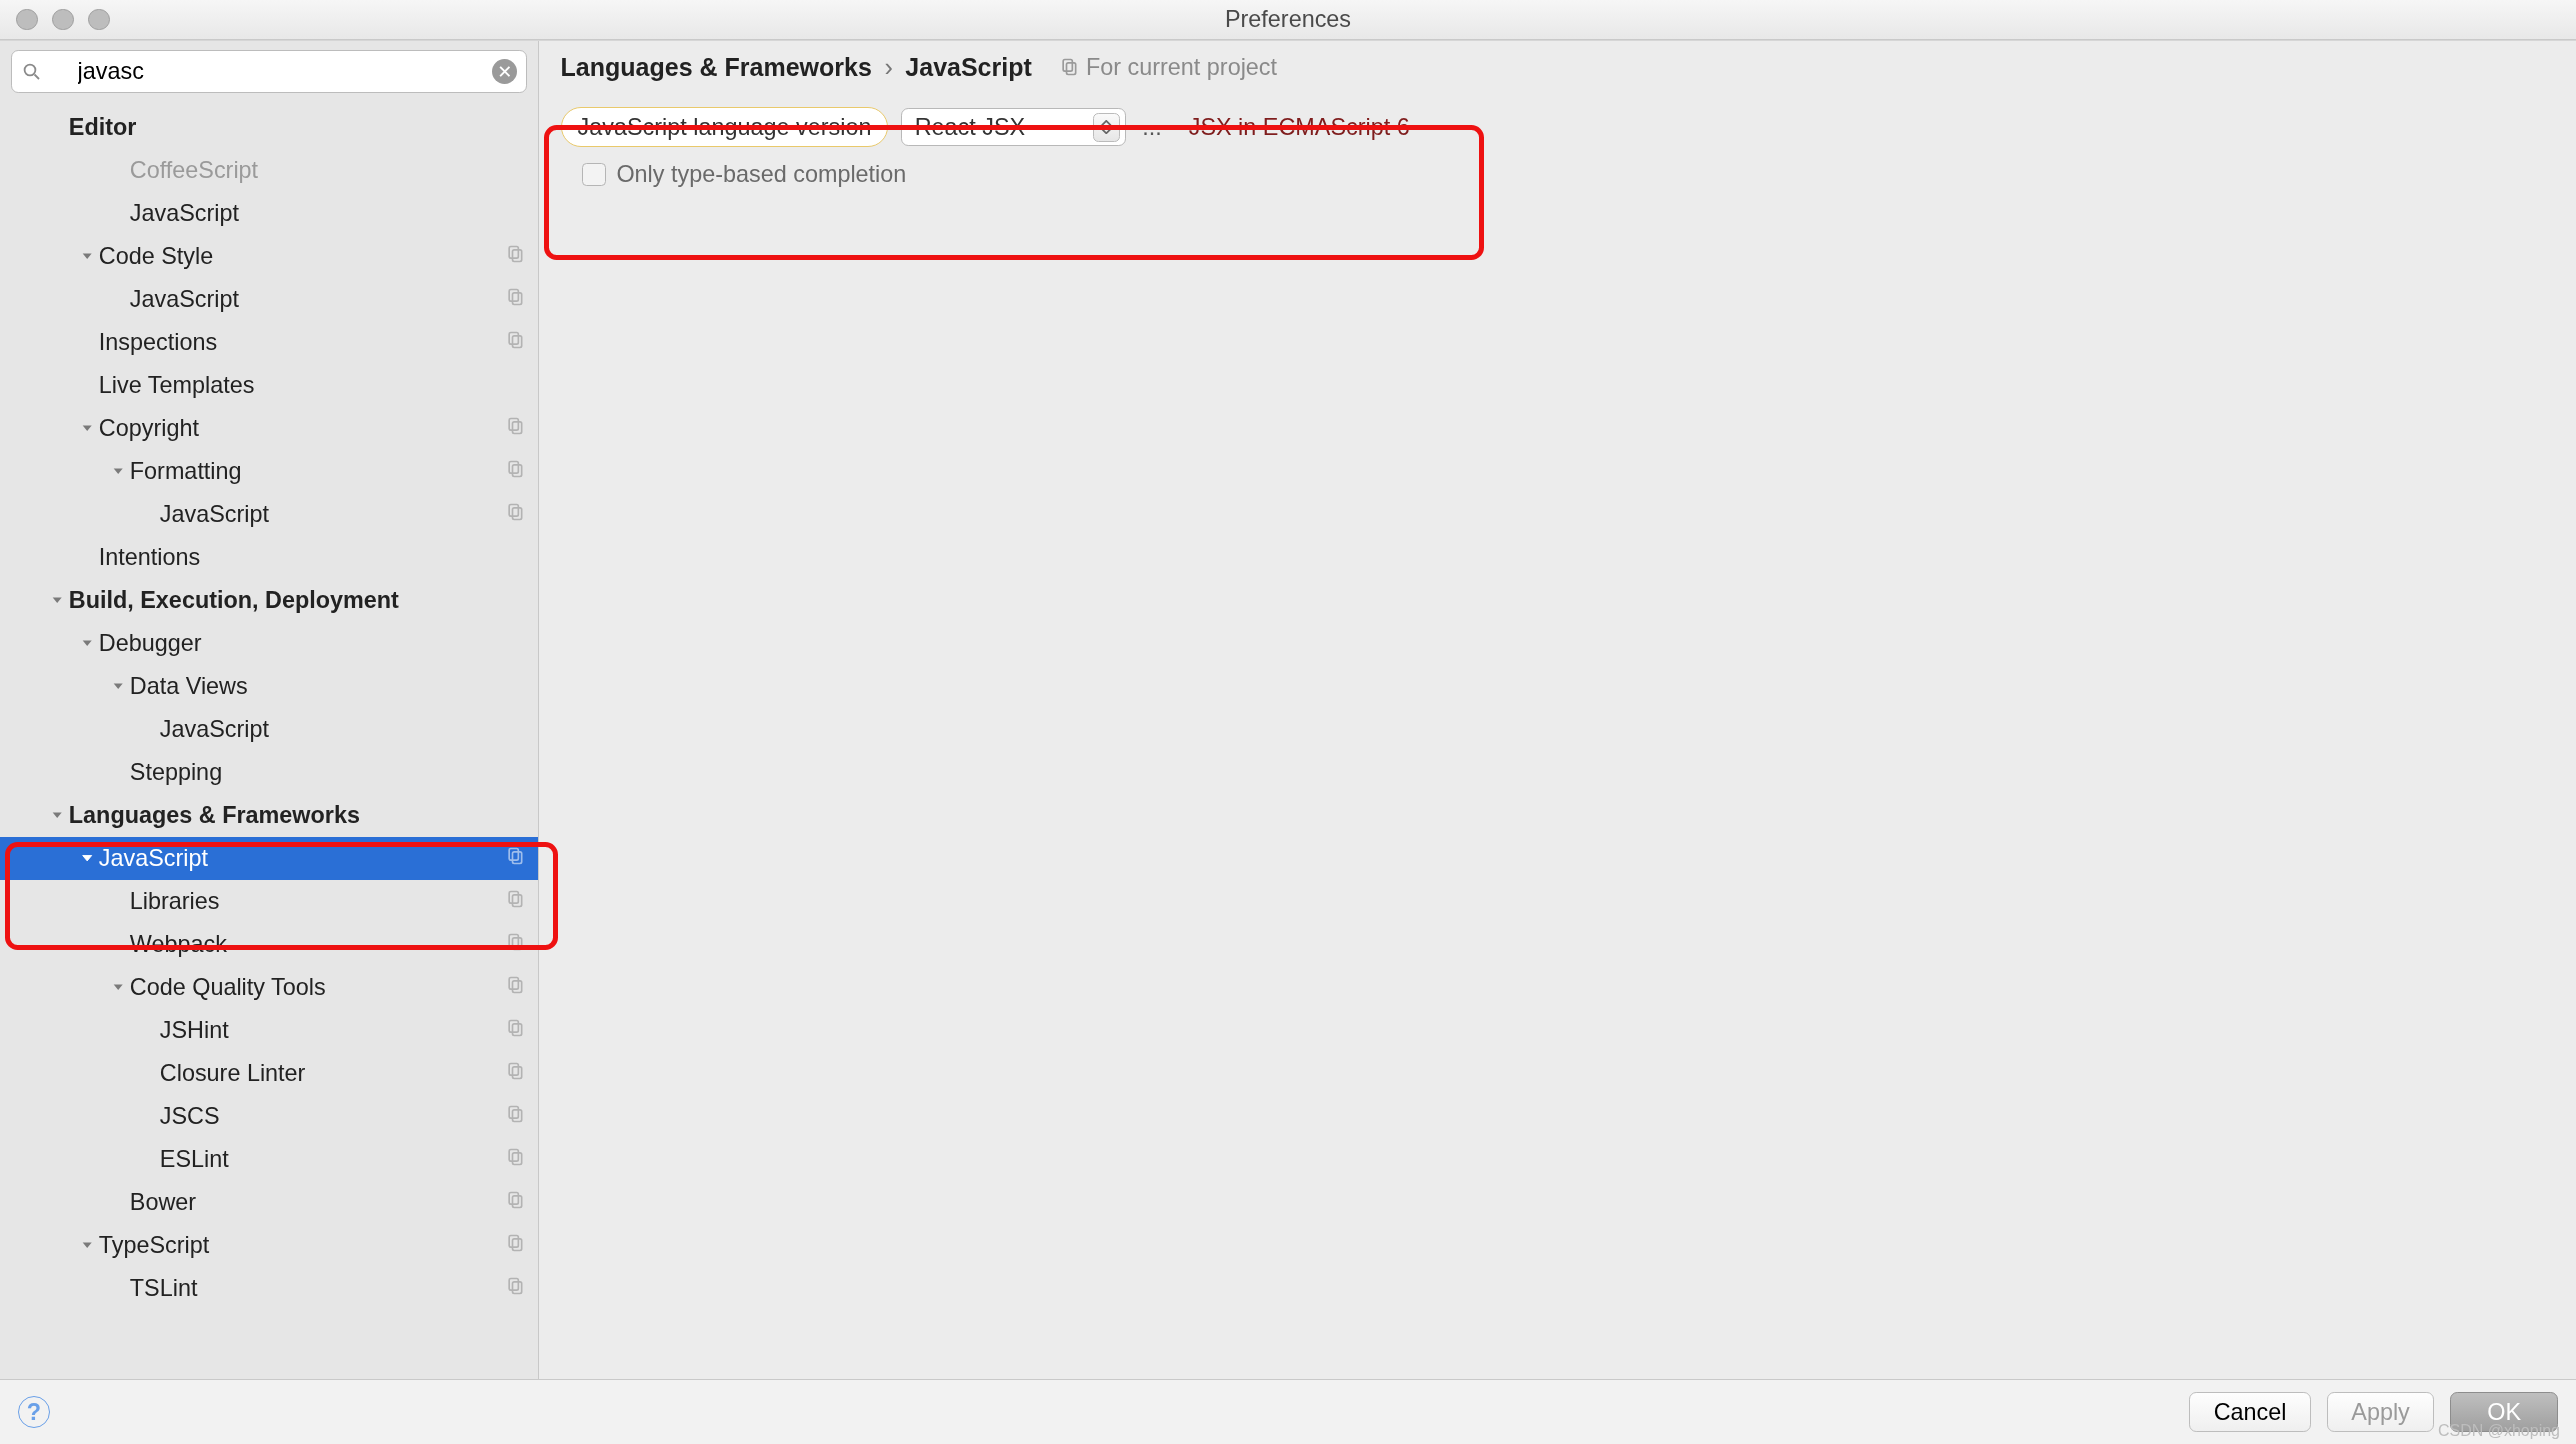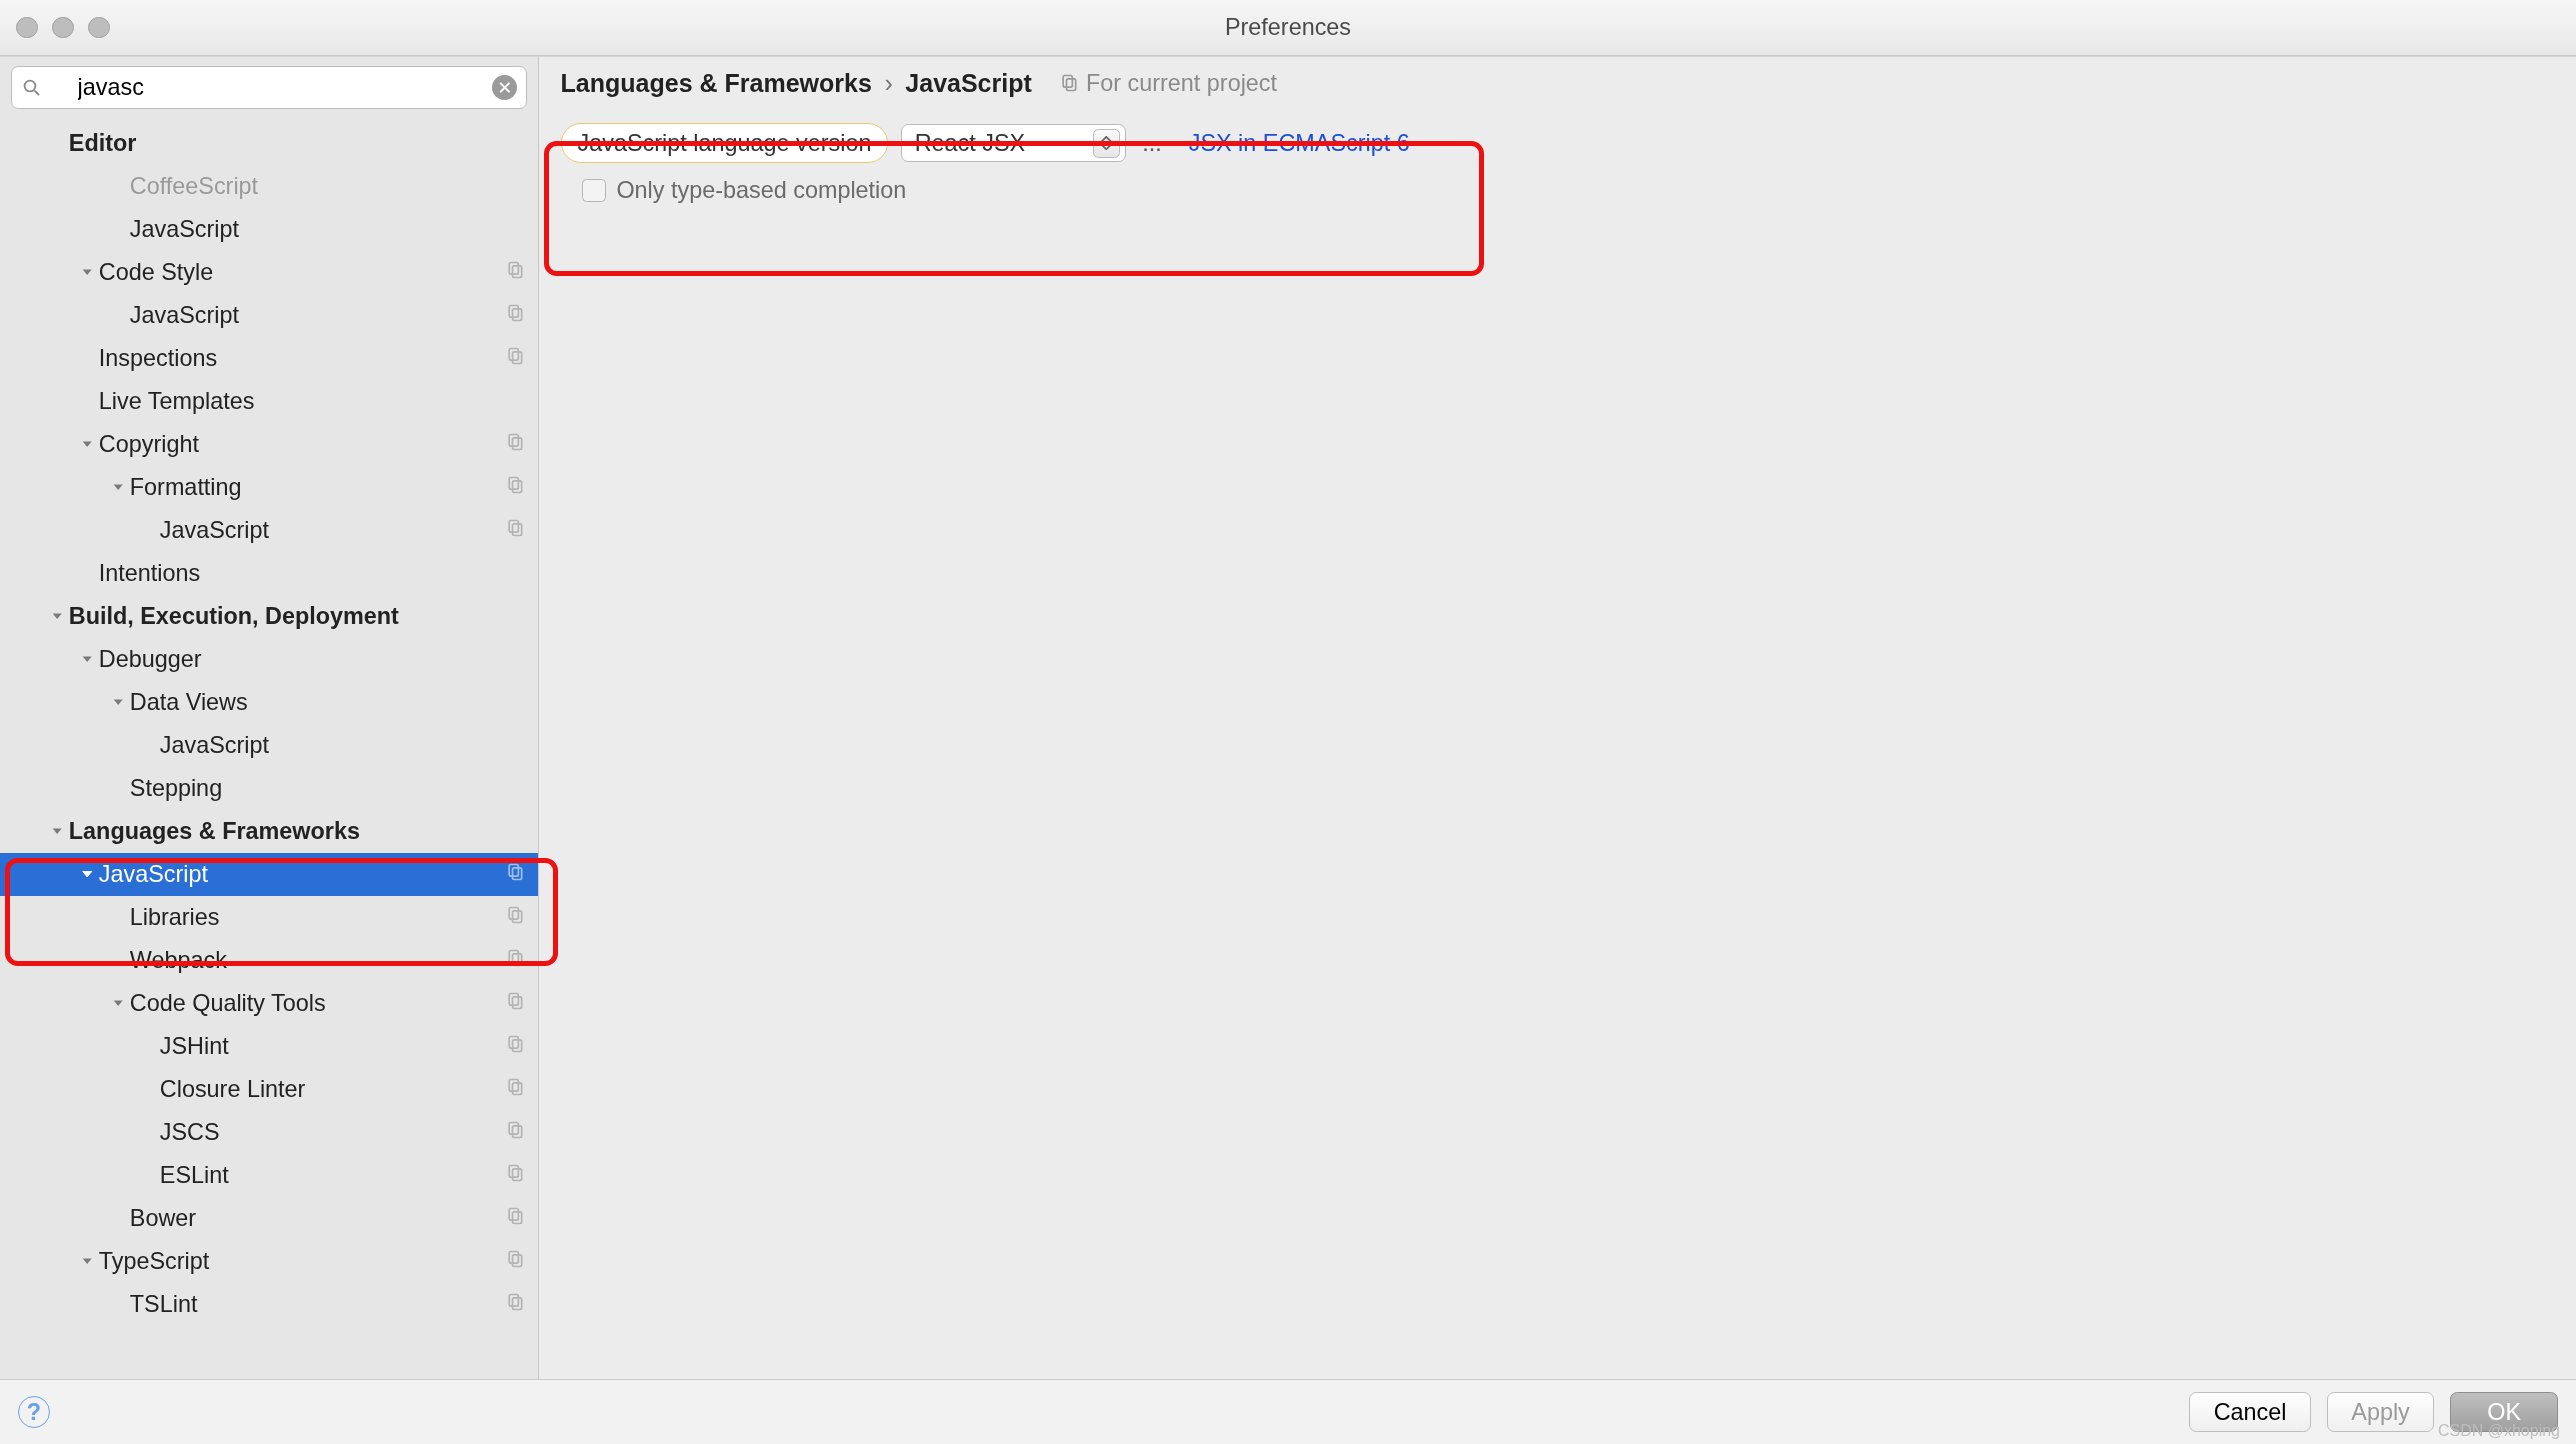--- a/index.html
+++ b/index.html
@@ -1,21 +1,21 @@
 <!DOCTYPE html>
 <html><head>
 <meta charset="utf-8">
 <style>
 * { box-sizing: border-box; margin: 0; padding: 0; font-family: -apple-system, "Helvetica Neue", Arial, sans-serif; }
 html, body { width: 2576px; height: 1444px; background: #ececec; font-size: 23.4px; color: #333; }
 
 .window { width: 100%; height: 100%; display: flex; flex-direction: column; }
 
 
-.titlebar { height: 56px; background: linear-gradient(#f6f6f6,#e8e8e8); border-bottom: 0.9px solid #c9c9c9; display: flex; align-items: center; position: relative; }
+.titlebar { height: 40px; background: linear-gradient(#f6f6f6,#e8e8e8); border-bottom: 0.9px solid #c9c9c9; display: flex; align-items: center; position: relative; }
 .traffic { display: flex; gap: 14.4px; padding-left: 16px; }
 .dot { width: 21.6px; height: 21.6px; border-radius: 50%; background: #bdbdbd; border: 0.9px solid #9e9e9e; }
 .titlebar-title { position: absolute; left: 0; right: 0; text-align: center; font-size: 23.4px; color: #4a4a4a; }
 
 
 .body { flex: 1; display: flex; min-height: 0; border-top: 0.9px solid #d6d6d6; }
 
 
 .sidebar { width: 539px; background: #e6e6e6; border-right: 0.9px solid #c8c8c8; display: flex; flex-direction: column; }
 .search-wrap { padding: 9px 10.8px; }
@@ -50,21 +50,21 @@
 .breadcrumb .sep { color: #777; }
 .breadcrumb .scope { color: #8a8a8a; font-weight: 400; display: flex; align-items: center; gap: 7.2px; margin-left: 14.4px; font-size: 23.4px; }
 
 .form { padding: 9px 21.6px; }
 .form-row { display: flex; align-items: center; gap: 12.6px; height: 50px; }
 .lbl-pill { background: #fff; border: 1.8px solid #e9c96b; border-radius: 21.6px; padding: 5.4px 16px; color: #333; }
 .select { display: flex; align-items: center; background: #fff; border: 0.9px solid #b8b8b8; border-radius: 7.2px; height: 38px; padding: 0 5.4px 0 12.6px; min-width: 225px; }
 .select .val { flex: 1; font-size: 23.4px; }
 .select .stepper { width: 27px; height: 29px; background: linear-gradient(#fafafa,#e6e6e6); border: 0.9px solid #bbb; border-radius: 5.4px; display: flex; flex-direction: column; align-items: center; justify-content: center; }
 .dots { color: #555; padding: 0 3.6px; }
-.hint { color: #1d4ed8; margin-left: 10.8px; text-align: center; }
+.hint { color: #7f1d1d; margin-left: 10.8px; text-align: center; }
 .check-row { display: flex; align-items: center; gap: 10.8px; padding: 9px 3.6px 0 21.6px; color: #6a6a6a; }
 .checkbox { width: 23.4px; height: 23.4px; border: 0.9px solid #b5b5b5; border-radius: 4.5px; background: #f3f3f3; }
 
 
 .footer { height: 65px; border-top: 0.9px solid #c9c9c9; background: #f2f2f2; display: flex; align-items: center; padding: 0 18px; gap: 16px; }
 .footer .help { width: 32px; height: 32px; border-radius: 50%; border: 1.8px solid #6aa0e8; color: #6aa0e8; display: flex; align-items: center; justify-content: center; font-weight: 700; }
 .footer .spacer { flex: 1; }
 .btn { height: 40px; padding: 0 23.4px; border-radius: 7.2px; border: 0.9px solid #bdbdbd; background: linear-gradient(#fefefe,#efefef); font-size: 23.4px; cursor: pointer; }
 .btn.apply { color: #9a9a9a; }
 .btn.ok { background: linear-gradient(#bfbfbf,#9f9f9f); color: #fff; font-weight: 400; border-color: #8d8d8d; padding: 0 36px; }

